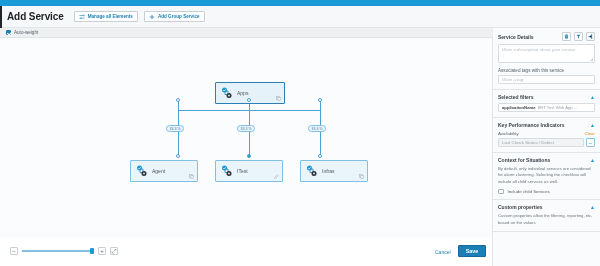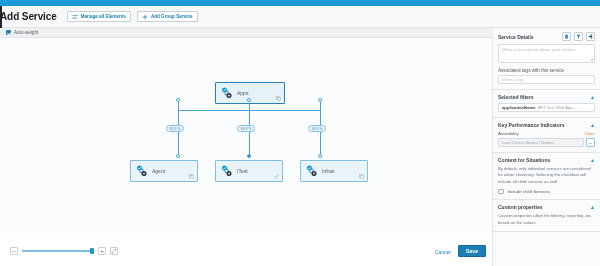--- a/index.html
+++ b/index.html
@@ -17,21 +17,21 @@
   .topbar {
     position: absolute; left: 0; top: 0; width: 600px; height: 6px;
     background: #1b9ad6;
   }
 
   
   .header {
     position: absolute; left: 0; top: 6px; width: 600px; height: 22px;
     background: #f7f8f9;
     border-bottom: 1px solid #e2e5e8;
-    display: flex; align-items: center; 
+    display: flex; align-items: center; padding-left: 7px;
   }
   .header-accent {
     position: absolute; left: 0; top: 0; width: 2px; height: 22px;
     background: #23272b;
   }
   .page-title {
     font-size: 10px; font-weight: bold; color: #1b1f23;
     letter-spacing: -0.1px; margin-right: 10px;
   }
   .hbtn {

